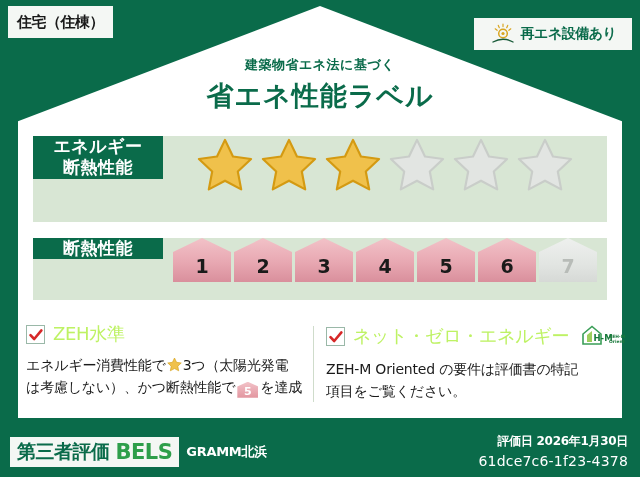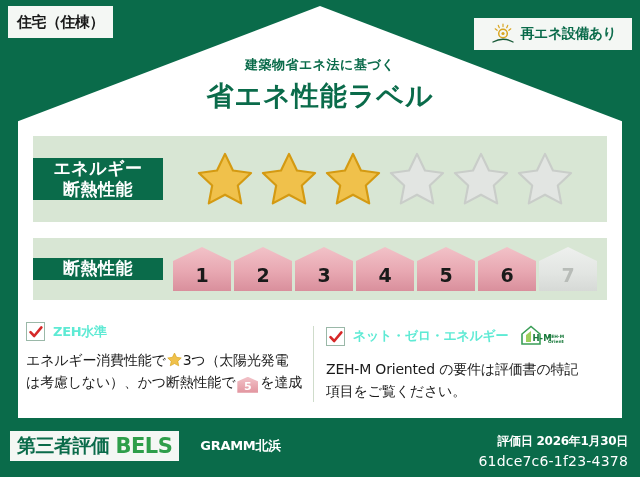--- a/index.html
+++ b/index.html
@@ -32,21 +32,21 @@
   .sun-icon{width:26px;height:22px;flex:0 0 auto;}
 
   
   .title-wrap{position:absolute;left:0;right:0;top:56px;text-align:center;}
   .title-sub{font-size:13px;color:#0a6b4a;font-weight:bold;letter-spacing:0.5px;}
   .title-main{font-size:27px;color:#0a6b4a;font-weight:bold;letter-spacing:1px;margin-top:4px;}
 
   
   .rating-row{
     position:absolute;left:33px;width:574px;
-    display:flex;align-items:center;background:#d8e6d4;
+    display:flex;align-items:flex-start;background:#d8e6d4;
   }
   #row-energy{top:136px;height:86px;}
   #row-insulation{top:238px;height:62px;}
 
   .row-label{
     width:130px;flex:0 0 130px;background:#0a6b4a;color:#fff;
     display:flex;flex-direction:column;align-items:center;justify-content:center;
     font-size:17px;font-weight:bold;line-height:1.25;letter-spacing:0.5px;
   }
   .row-value{flex:1;display:flex;align-items:center;justify-content:center;gap:4px;}
@@ -70,40 +70,40 @@
   .check-section{position:absolute;top:322px;width:286px;}
   #section-zeh{left:26px;}
   #section-nzeb{left:326px;}
 
   .check-head{display:flex;align-items:center;gap:8px;}
   .checkbox{
     width:19px;height:19px;flex:0 0 auto;background:#fff;
     border:1px solid #9ab8a8;box-sizing:border-box;position:relative;
   }
   .checkbox svg{position:absolute;left:1px;top:1px;}
-  .check-title{font-size:13px;font-weight:bold;color:#5eead4;letter-spacing:-0.3px;white-space:nowrap;}
+  .check-title{font-size:18px;font-weight:normal;color:#bef264;letter-spacing:-0.3px;white-space:nowrap;}
   .zeh-logo{width:46px;height:28px;flex:0 0 auto;margin-left:2px;}
 
   .check-body{
     margin-top:9px;font-size:14px;color:#1a1a1a;line-height:1.55;letter-spacing:-0.2px;
   }
   .inline-star{display:inline-block;width:15px;height:15px;vertical-align:-2px;margin:0 1px;}
   .inline-grade{
     display:inline-block;width:21px;height:16px;vertical-align:-3px;margin:0 2px;
     background:linear-gradient(180deg,#f2c2c8 0%,#e2959f 100%);
     color:#fff;font-size:11px;font-weight:bold;text-align:center;line-height:19px;
     clip-path:polygon(50% 0%, 100% 30%, 100% 100%, 0% 100%, 0% 30%);
     -webkit-clip-path:polygon(50% 0%, 100% 30%, 100% 100%, 0% 100%, 0% 30%);
   }
   .divider{position:absolute;left:313px;top:326px;width:1px;height:76px;background:#cfdccb;}
 
   
   .footer-left{
-    position:absolute;left:10px;bottom:16px;height:30px;
-    display:flex;align-items:center;gap:21px;
+    position:absolute;left:10px;bottom:10px;height:30px;
+    display:flex;align-items:center;gap:7px;
   }
   .bels-plate{
     background:#f4f7f4;height:30px;display:flex;align-items:center;
     padding:0 7px;gap:6px;
   }
   .bels-jp{font-size:19px;font-weight:bold;color:#0a6b4a;letter-spacing:-0.5px;}
   .bels-en{font-size:21px;font-weight:bold;color:#2e9e4a;letter-spacing:-0.5px;}
   .building-name{font-size:13px;color:#ffffff;font-weight:bold;letter-spacing:-0.3px;}
 
   .footer-right{

